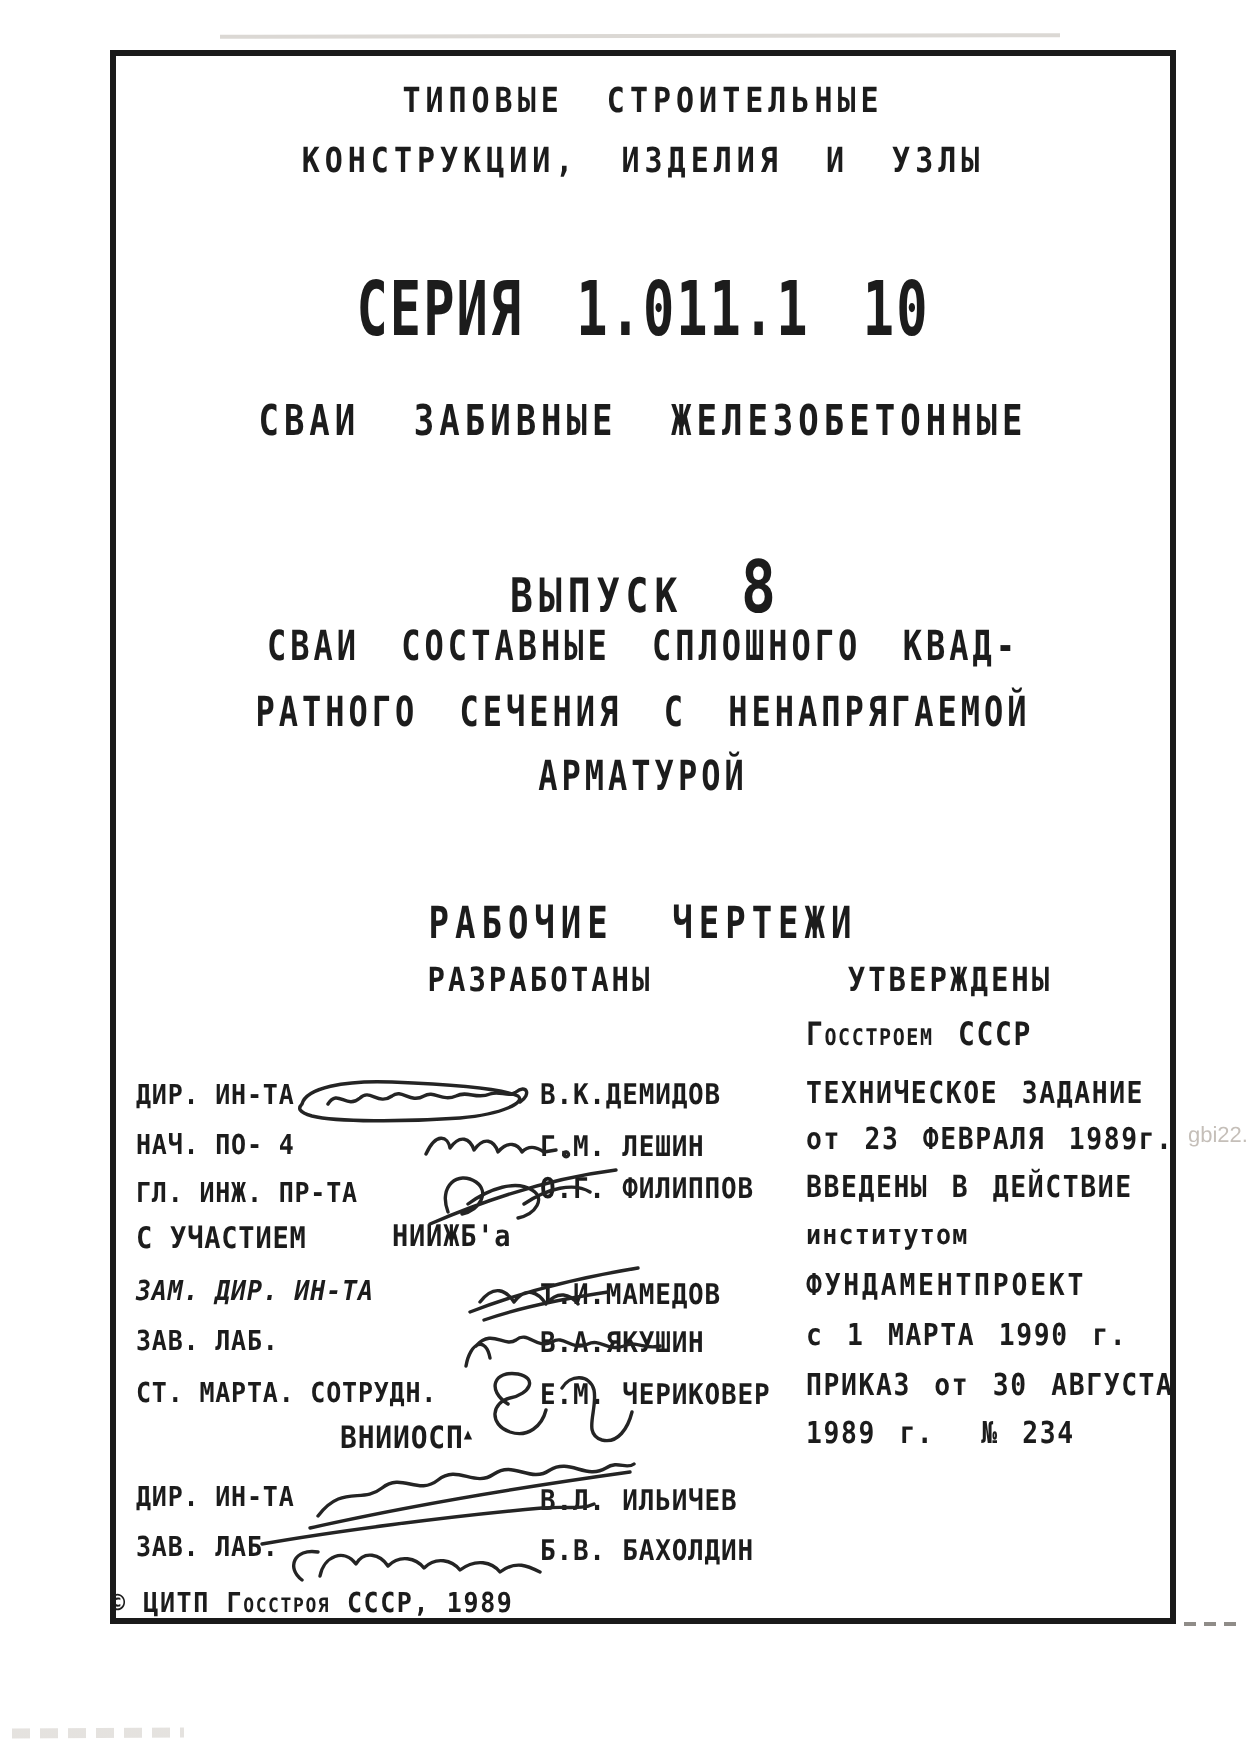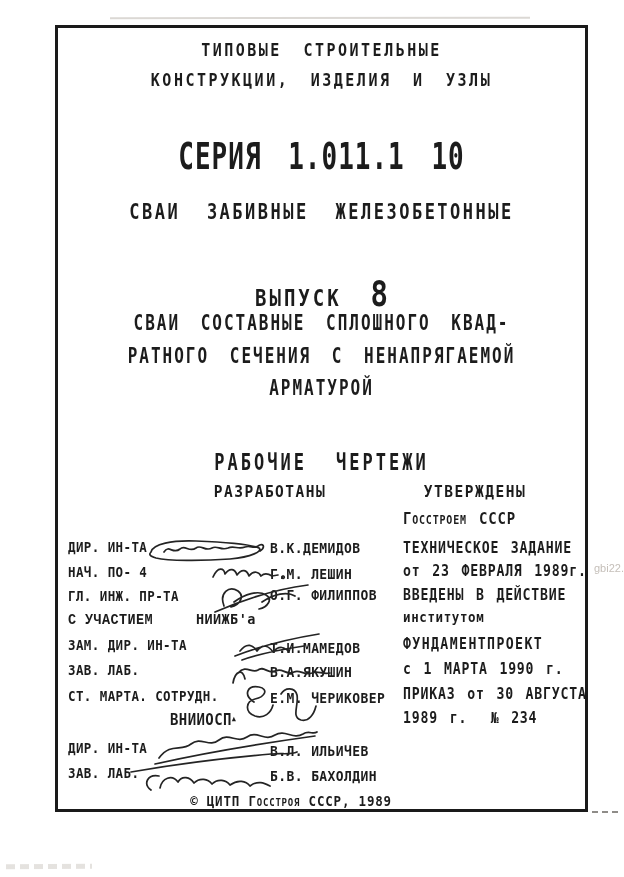--- a/index.html
+++ b/index.html
@@ -85,24 +85,24 @@
 
   <div class="line t-role" style="top:541px;left:68px;">ДИР. ИН-ТА</div>
   <div class="line t-name" style="top:541px;left:270px;">В.К.ДЕМИДОВ</div>
 
   <div class="line t-role" style="top:566px;left:68px;">НАЧ. ПО- 4</div>
   <div class="line t-name" style="top:567px;left:270px;">Г.М. ЛЕШИН</div>
 
   <div class="line t-role" style="top:590px;left:68px;">ГЛ. ИНЖ. ПР-ТА</div>
   <div class="line t-name" style="top:588px;left:270px;">О.Г. ФИЛИППОВ</div>
 
-  <div class="line t-role" style="top:613px;left:68px;font-size:13.5px;font-family:Liberation Mono, monospace;">С УЧАСТИЕМ</div>
+  <div class="line t-role" style="top:613px;left:68px;font-size:13.5px;">С УЧАСТИЕМ</div>
   <div class="line t-role" style="top:612px;left:196px;font-size:13.5px;">НИИЖБ'а</div>
 
-  <div class="line t-role" style="top:639px;left:68px;">ЗАМ. ДИР. ИН-ТА</div>
+  <div class="line t-role" style="top:639px;left:68px;font-style:italic;">ЗАМ. ДИР. ИН-ТА</div>
   <div class="line t-name" style="top:641px;left:270px;">Т.И.МАМЕДОВ</div>
 
   <div class="line t-role" style="top:664px;left:68px;">ЗАВ. ЛАБ.</div>
   <div class="line t-name" style="top:665px;left:270px;">В.А.ЯКУШИН</div>
 
   <div class="line t-role" style="top:690px;left:68px;">СТ. МАРТА. СОТРУДН.</div>
   <div class="line t-name" style="top:691px;left:270px;">Е.М. ЧЕРИКОВЕР</div>
 
   <div class="line t-role" style="top:712px;left:170px;font-size:14px;"><span>ВНИИОСП</span><span class="marker-tri">▲</span></div>
 
@@ -114,21 +114,21 @@
 
   <div class="line t-right" style="top:540px;left:403px;">ТЕХНИЧЕСКОЕ ЗАДАНИЕ</div>
   <div class="line t-right" style="top:563px;left:403px;">от 23 ФЕВРАЛЯ 1989г.</div>
   <div class="line t-right" style="top:587px;left:403px;">ВВЕДЕНЫ В ДЕЙСТВИЕ</div>
   <div class="line t-right-small" style="top:611px;left:403px;">институтом</div>
   <div class="line t-right" style="top:636px;left:403px;letter-spacing:1.4px;">ФУНДАМЕНТПРОЕКТ</div>
   <div class="line t-right" style="top:661px;left:403px;">с 1 МАРТА 1990 г.</div>
   <div class="line t-right" style="top:686px;left:403px;">ПРИКАЗ от 30 АВГУСТА</div>
   <div class="line t-right" style="top:710px;left:403px;">1989 г.  № 234</div>
 
-  <div class="line t-copy smallcaps" style="top:795px;left:55px;width:516px;text-align:center;padding-right:44px;box-sizing:border-box;">© ЦИТП Госстроя СССР, 1989</div>
+  <div class="line t-copy smallcaps" style="top:795px;left:55px;width:516px;text-align:left;padding-right:44px;box-sizing:border-box;">© ЦИТП Госстроя СССР, 1989</div>
 
   <div class="watermark">gbi22.ru</div>
 
   <svg class="sig-layer" viewBox="0 0 624 877" aria-hidden="true">
     <path d="M151,552 C153,544 172,540 196,541 C222,542 250,544 259,548 C263,551 252,557 230,559 C202,561 168,561 156,558 C149,556 149,554 151,552 M164,552 C169,544 173,555 180,549 C185,544 189,553 196,548 C201,544 205,552 212,548 C217,545 221,551 228,548 C234,545 238,550 245,547 C250,545 254,549 258,546 C263,542 266,547 260,551"></path>
     <path d="M213,577 C218,566 224,568 225,574 C230,567 235,569 237,575 C242,568 247,570 249,576 C254,570 259,572 261,576 C265,572 269,574 272,576 L278,575 M283,576 a1.2,1.2 0 1 0 0.1,0"></path>
     <path d="M224,606 C219,593 229,585 238,591 C245,596 240,605 231,607 M234,602 C245,594 258,590 266,595 C273,599 268,607 259,609 M262,602 C274,594 287,591 295,596 M215,612 C245,599 276,589 308,585"></path>
     <path d="M240,651 C247,642 253,645 257,651 C263,643 269,646 273,652 C279,645 285,647 289,652 M235,656 C258,647 288,639 319,634 M242,660 C262,653 284,649 304,646"></path>
     <path d="M233,683 C235,671 243,668 245,679 M238,673 C246,664 252,674 258,670 C264,665 268,675 276,671 C282,667 286,676 294,672 C300,669 304,676 312,673 C318,670 322,675 330,673"></path>
     <path d="M254,702 C243,695 247,685 259,687 C269,689 265,697 255,699 C246,701 244,712 255,716 C264,719 271,713 273,705 M281,694 C285,687 295,687 297,695 C299,705 291,717 301,720 C309,722 314,714 316,706"></path>

